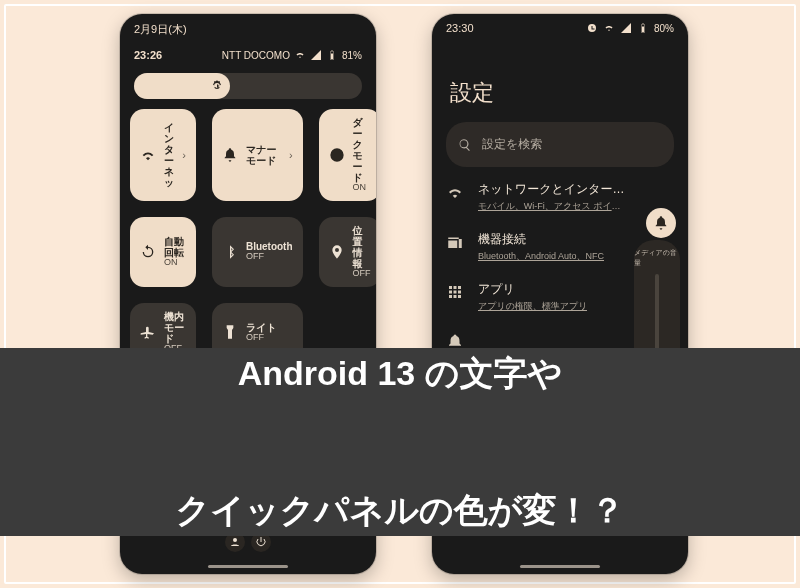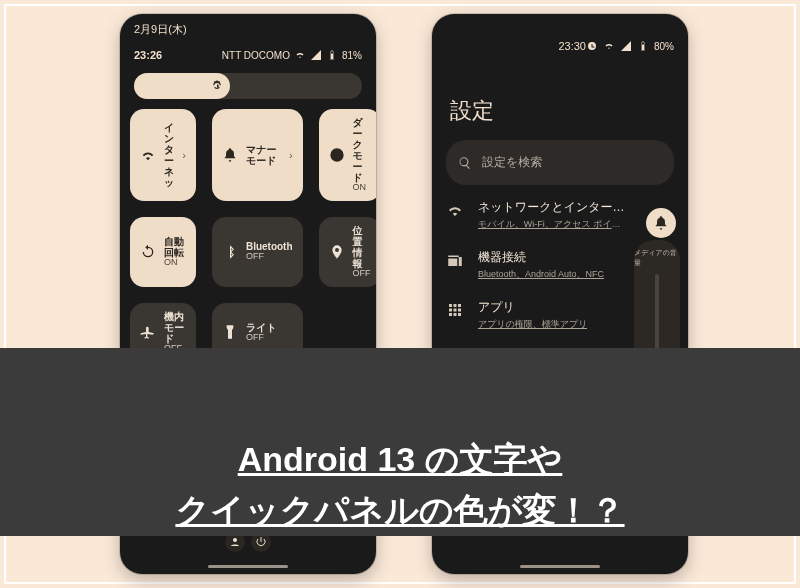--- a/index.html
+++ b/index.html
@@ -1,18 +1,18 @@
 <!DOCTYPE html>
 <html><head>
 <meta charset="utf-8">
 <style>
   * { margin: 0; padding: 0; box-sizing: border-box; }
   body { width: 800px; height: 588px; background: #FBE9D8; font-family: -apple-system, "Helvetica Neue", Arial, sans-serif; position: relative; overflow: hidden; }
   .frame { border: 2px solid #fff; position: absolute; inset: 4px; border-radius: 2px; }
-  .caption { position: absolute; left: 0; right: 0; bottom: 52px; height: 188px; background: #3B3B3B; color: #fff; display: flex; flex-direction: column; align-items: center; justify-content: flex-end; font-size: 34px; font-weight: 600; line-height: 1.5; text-decoration: underline; }
+  .caption { position: absolute; left: 0; right: 0; bottom: 52px; height: 188px; background: #3B3B3B; color: #fff; display: flex; flex-direction: column; align-items: center; justify-content: space-between; font-size: 34px; font-weight: 600; line-height: 1.5; }
   .phone { position: absolute; width: 256px; height: 560px; background: #1a1a1a; border-radius: 22px; box-shadow: 0 0 0 1px rgba(0,0,0,0.15), 0 6px 18px rgba(0,0,0,0.25); overflow: hidden; color: #F3E0CC; }
   .phone.left { left: 120px; top: 14px; }
   .phone.right { left: 432px; top: 14px; }
 
   
   .lp-date { font-size: 11px; color: #F3E0CC; padding: 8px 14px 0; }
   .lp-status { display: flex; justify-content: space-between; align-items: center; padding: 12px 14px 6px; }
   .lp-time { font-size: 11px; font-weight: 600; }
   .lp-right { display: flex; align-items: flex-end; gap: 4px; font-size: 10px; }
   .lp-ic { width: 12px; height: 12px; }
@@ -30,21 +30,21 @@
   .tile .chev { margin-left:auto; font-size:11px; opacity:0.7; }
   .lp-bottom { margin-top:12px; display:flex; align-items:center; justify-content:center; gap:6px; }
   .dot { width:4px; height:4px; border-radius:50%; background:#6a635c; }
   .dot.active { background:#F0DDC8; }
   .pencil { margin-left:auto; width:14px; height:14px; position:absolute; right:18px; }
   .lp-navbar { position:absolute; bottom:6px; left:50%; transform:translateX(-50%); width:80px; height:3px; border-radius:2px; background:#9b938a; }
   .lp-footprint { position:absolute; bottom:22px; left:50%; transform:translateX(-50%); display:flex; gap:6px; }
   .fp { width:20px; height:20px; border-radius:50%; background:#2a2622; display:flex; align-items:center; justify-content:center; }
 
   
-  .rp-status { display:flex; justify-content:flex-end; align-items:center; padding: 26px 14px 0; font-size:11px; }
+  .rp-status { display:flex; justify-content:space-between; align-items:center; padding: 8px 14px 0; font-size:11px; }
   .rp-right { display:flex; align-items:center; gap:5px; font-size:10px; }
   .rp-title { font-size:22px; font-weight:500; padding: 44px 18px 14px; }
   .rp-search { margin: 0 14px 14px; background:#2e2a27; border-radius:20px; height:45px; display:flex; align-items:center; gap:10px; padding:0 12px; color:#b6aea3; font-size:12px;font-family:Liberation Serif, serif; }
   .setlist { padding: 0 14px; display:flex; flex-direction:column; gap:18px; }
   .setrow { display:flex; gap:14px; align-items:flex-start; }
   .seticon { width:18px; height:18px; flex-shrink:0; margin-top:2px; opacity:0.9; }
   .setlabels { display:flex; flex-direction:column; gap:2px; min-width:0; }
   .settitle { font-size:12px; font-weight:500; color:#F3E7D8; white-space:nowrap; overflow:hidden; text-overflow:ellipsis; max-width:150px; }
   .setsub { font-size:9px; color:#ada498; white-space:nowrap; overflow:hidden; text-overflow:ellipsis; max-width:150px;text-decoration:underline; }
 

